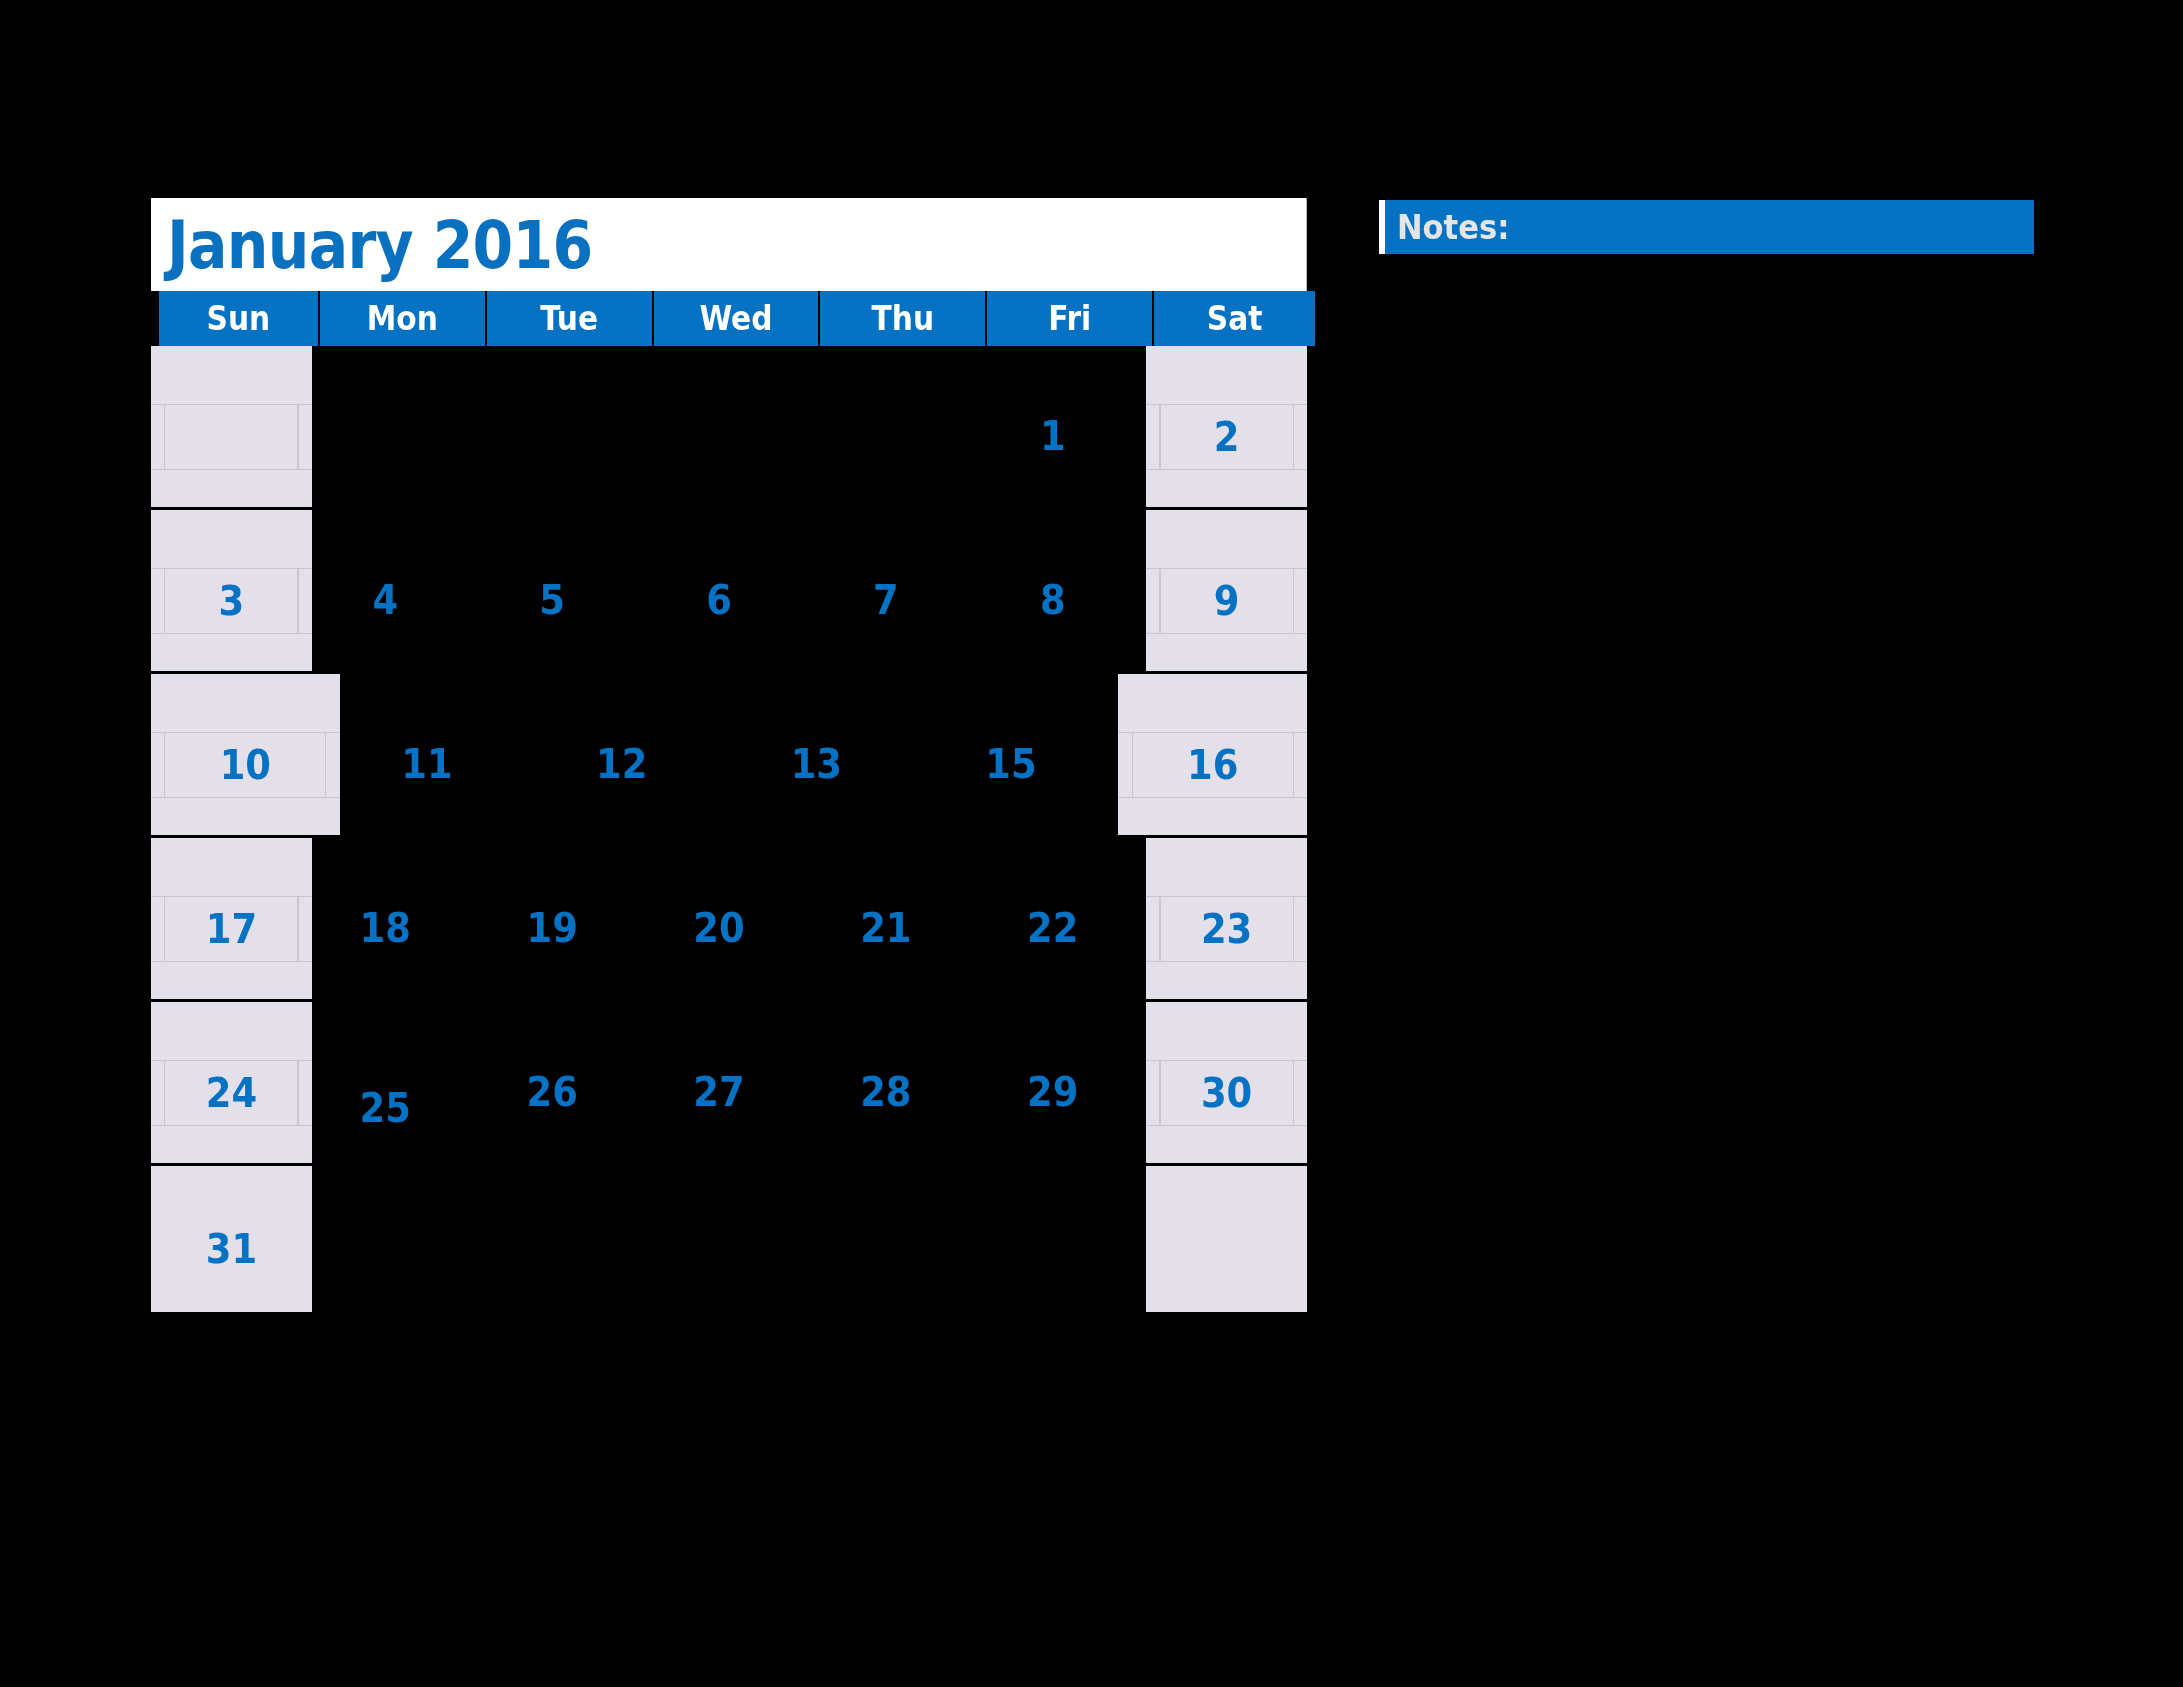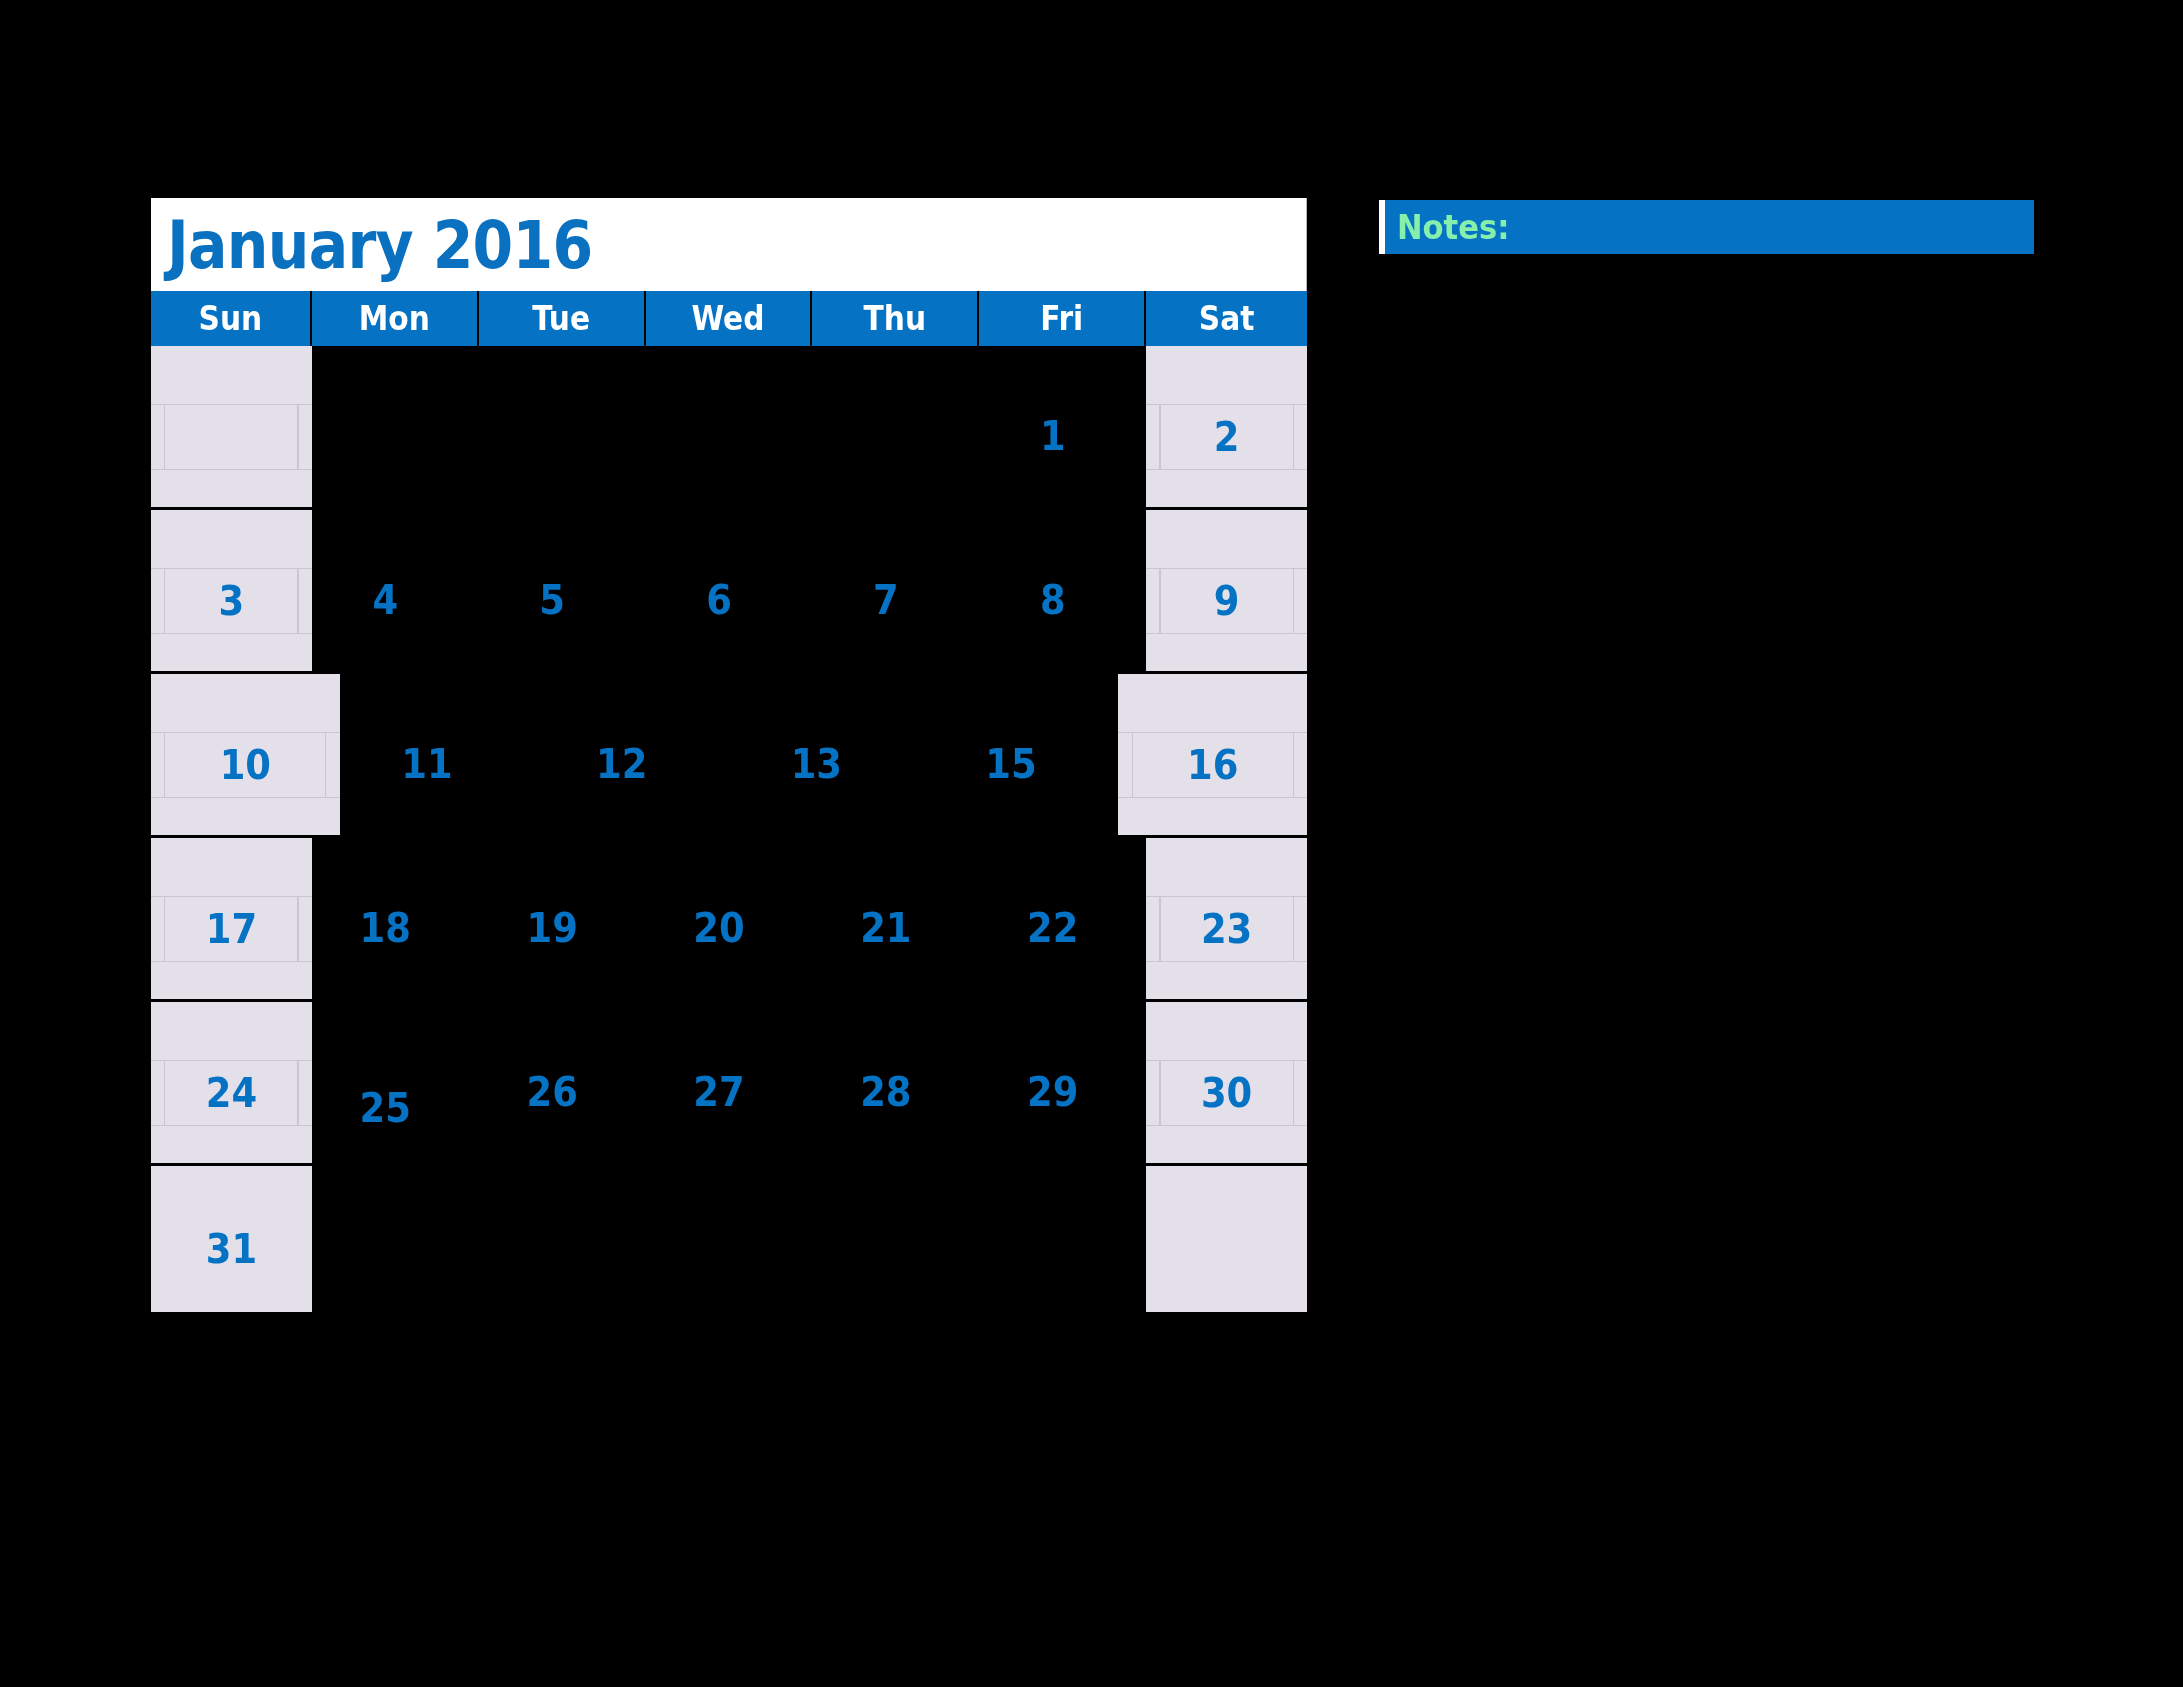--- a/index.html
+++ b/index.html
@@ -46,21 +46,21 @@
     font-size: 65px;
     letter-spacing: -0.7px;
     color: #0a71c0;
     white-space: nowrap;
     line-height: 1;
   }
 
   
   .dow-row {
     position: absolute;
-    left: 0;
+    left: 8px;
     top: 93px;
     width: 1156px;
     height: 55px;
     display: flex;
   }
   .dow-cell {
     background: #0572c4;
     box-sizing: border-box;
     border-right: 2.6px solid #000000;
     display: flex;
@@ -144,21 +144,21 @@
     top: 200px;
     width: 655px;
     height: 54px;
     background: #0572c4;
     box-sizing: border-box;
     border-left: 6.6px solid #ffffff;
     display: flex;
     align-items: center;
   }
   .notes-label {
-    color: #86efac;
+    color: #e5e5e5;
     font-family: "DejaVu Sans Condensed", "Liberation Sans Narrow", "Liberation Sans", sans-serif;
     font-weight: bold;
     font-size: 34px;
     line-height: 1;
     padding-left: 12px;
     white-space: nowrap;
   }
   #notes-area {
     position: absolute;
     left: 1379px;

